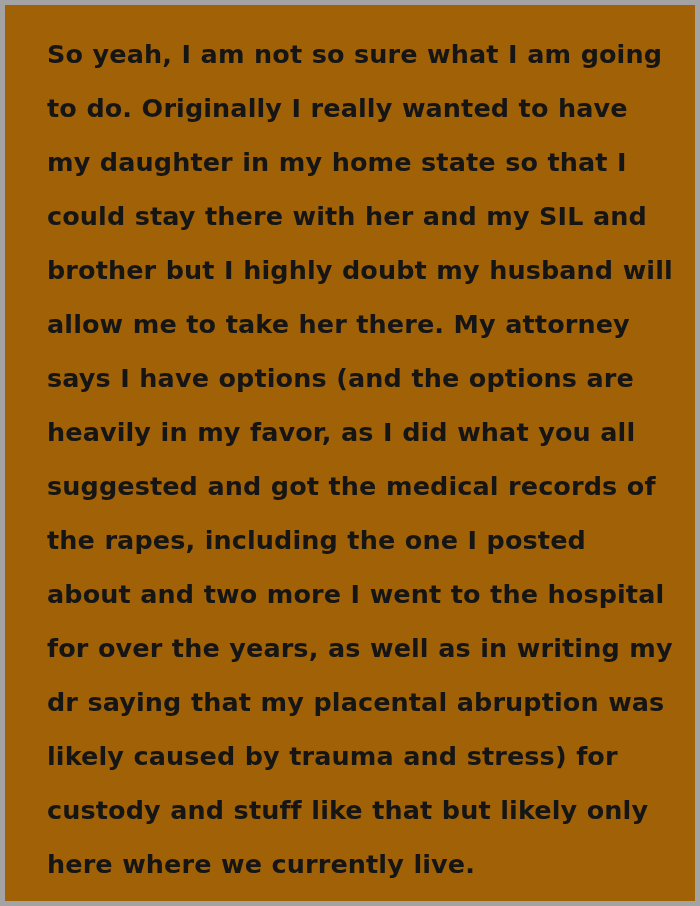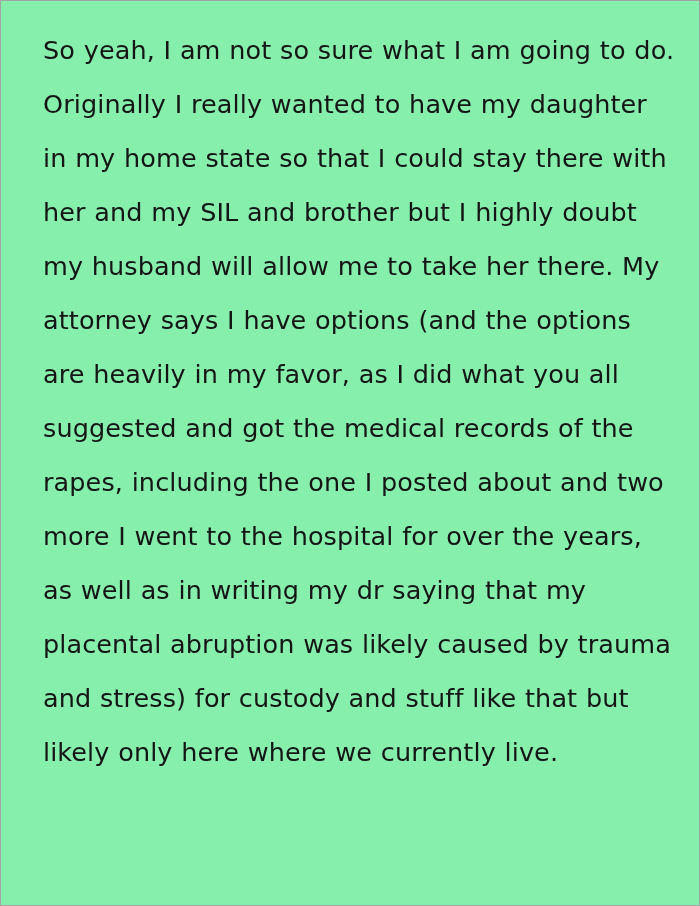--- a/index.html
+++ b/index.html
@@ -10,23 +10,24 @@
     width: 700px;
     height: 906px;
     background: #f2f2f2;
     font-family: "DejaVu Sans", sans-serif;
   }
   .page {
     position: relative;
     width: 700px;
     height: 906px;
     box-sizing: border-box;
-    background: #86efac;
-    border: 1px solid #a3a3a3;
+    background: #a16207;
+    border: 5px solid #a3a3a3;
     overflow: hidden;
+    font-weight: bold;
   }
   .text-block {
     position: absolute;
     left: 42px;
     top: 22px;
     width: 632px;
     color: #151515;
     font-size: 25.5px;
     line-height: 54px;
     letter-spacing: 0.1px;

